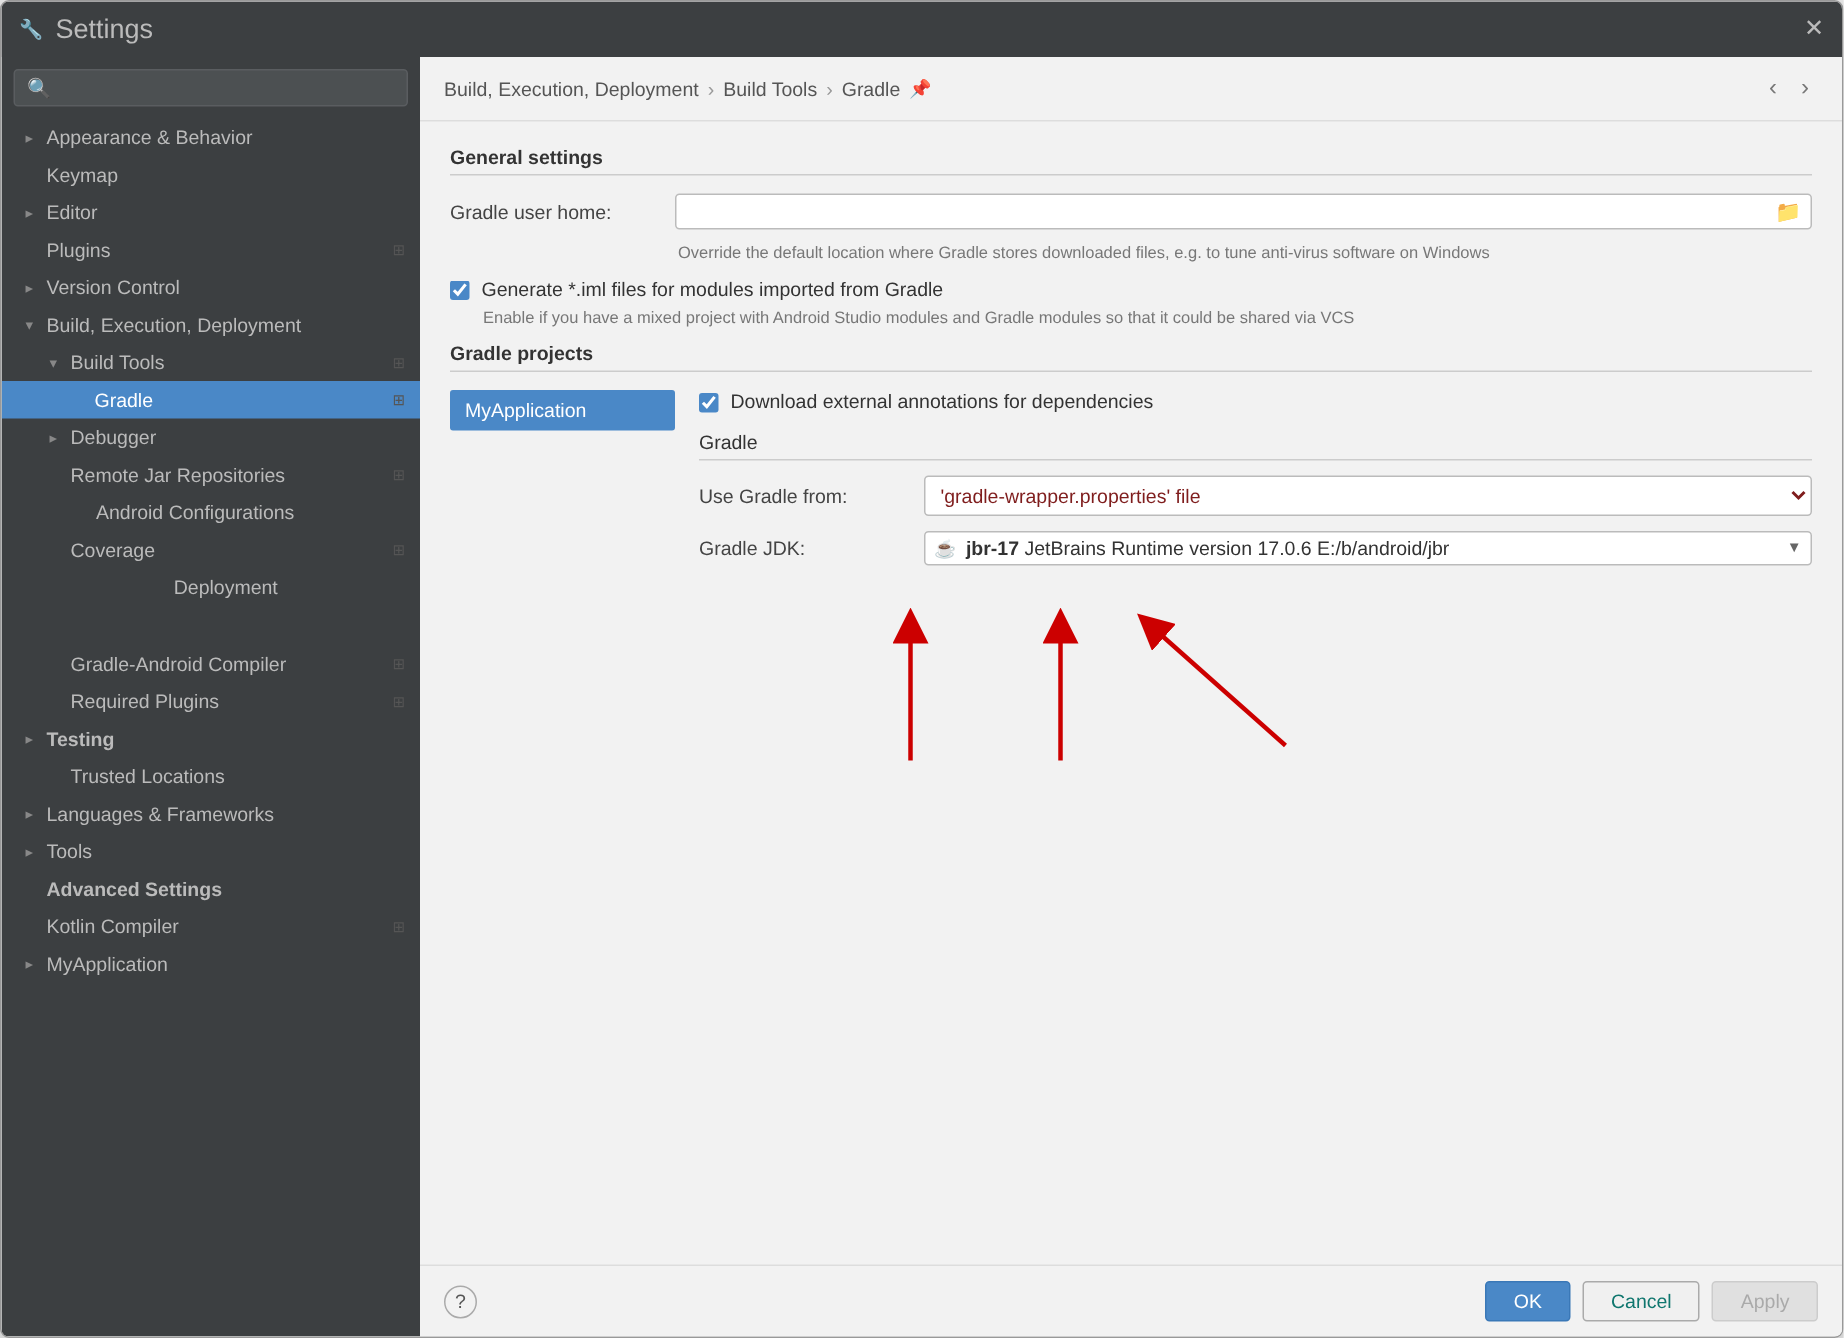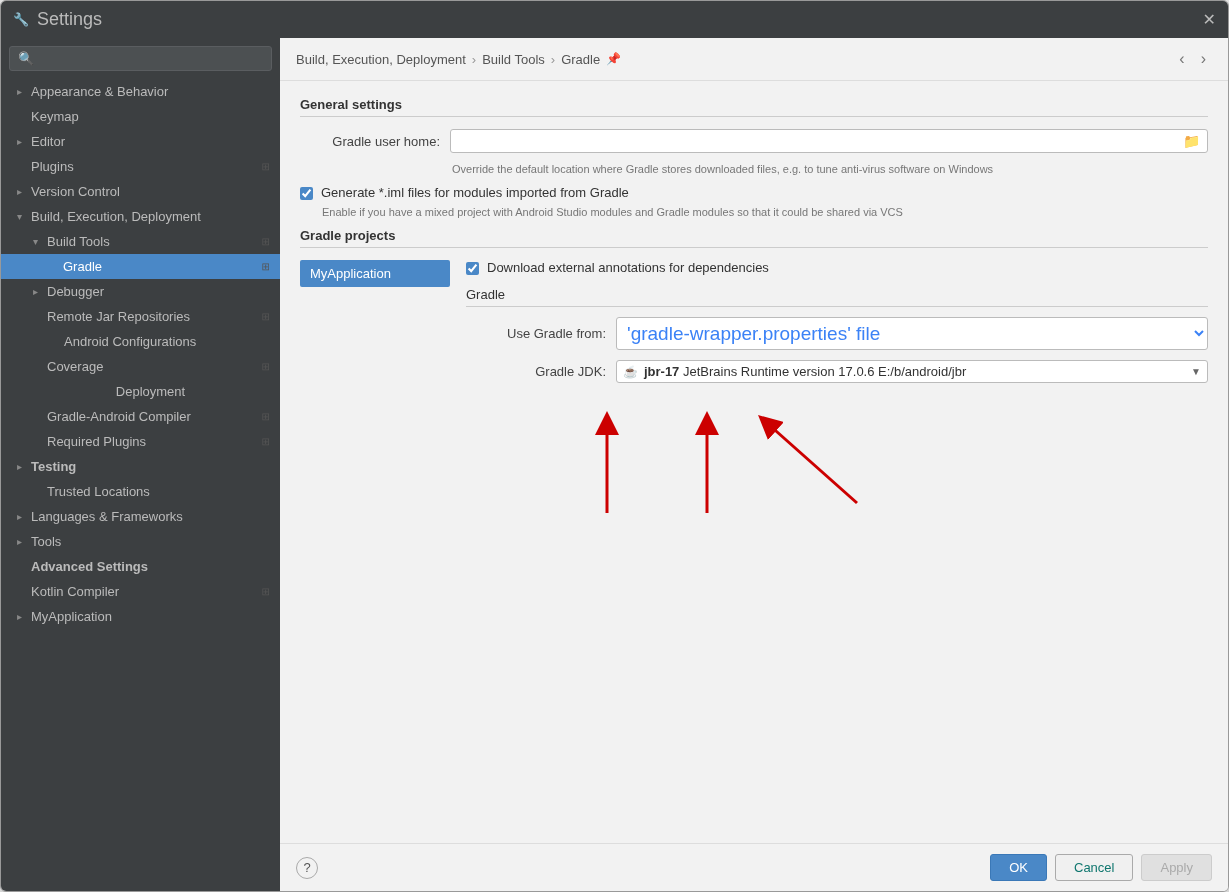--- a/index.html
+++ b/index.html
@@ -123,21 +123,20 @@
       display: flex;
       align-items: center;
       margin-bottom: 10px;
       gap: 10px;
     }
 
     .form-label {
       width: 140px;
       color: #444;
       font-size: 13px;
-      text-align: right;
       flex-shrink: 0;
     }
 
     .text-input-wrapper {
       flex: 1;
       display: flex;
       align-items: center;
       background: #fff;
       border: 1px solid #bbb;
       border-radius: 3px;
@@ -207,22 +206,22 @@
       display: flex;
       align-items: center;
       background: #fff;
       border: 1px solid #bbb;
       border-radius: 3px;
     }
     .select-wrapper select {
       flex: 1;
       border: none;
       outline: none;
-      font-size: 19px;
-      color: #3b82f6;
+      font-size: 13px;
+      color: #7f1d1d;
       background: transparent;
       padding: 4px 6px;
       cursor: pointer;
     }
 
     .jdk-select-wrapper {
       flex: 1;
       display: flex;
       align-items: center;
       background: #fff;
@@ -341,21 +340,21 @@
           </div>
           <div class="sidebar-item" style="padding-left: 32px;">
             <span style="margin-right:4px;font-size:10px;color:#888;width:10px;display:inline-block;"></span>
             <span class="sidebar-item-label" style="font-weight:normal">Coverage</span>
             <span style="font-size:10px;color:#555;margin-left:4px;">⊞</span>
           </div>
           <div class="sidebar-item" style=" text-align: center;">
             <span style="margin-right:4px;font-size:10px;color:#888;width:10px;display:inline-block;"></span>
             <span class="sidebar-item-label" style="font-weight:normal">Deployment</span>
           </div>
-          <div class="sidebar-item" style="padding-left: 32px;">
+          <div class="sidebar-item" style="padding-left: 32px; margin-top: 26px;">
             <span style="margin-right:4px;font-size:10px;color:#888;width:10px;display:inline-block;"></span>
             <span class="sidebar-item-label" style="font-weight:normal">Gradle-Android Compiler</span>
             <span style="font-size:10px;color:#555;margin-left:4px;">⊞</span>
           </div>
           <div class="sidebar-item" style="padding-left: 32px;">
             <span style="margin-right:4px;font-size:10px;color:#888;width:10px;display:inline-block;"></span>
             <span class="sidebar-item-label" style="font-weight:normal">Required Plugins</span>
             <span style="font-size:10px;color:#555;margin-left:4px;">⊞</span>
           </div>
           <div class="sidebar-item" style="padding-left: 16px;">

